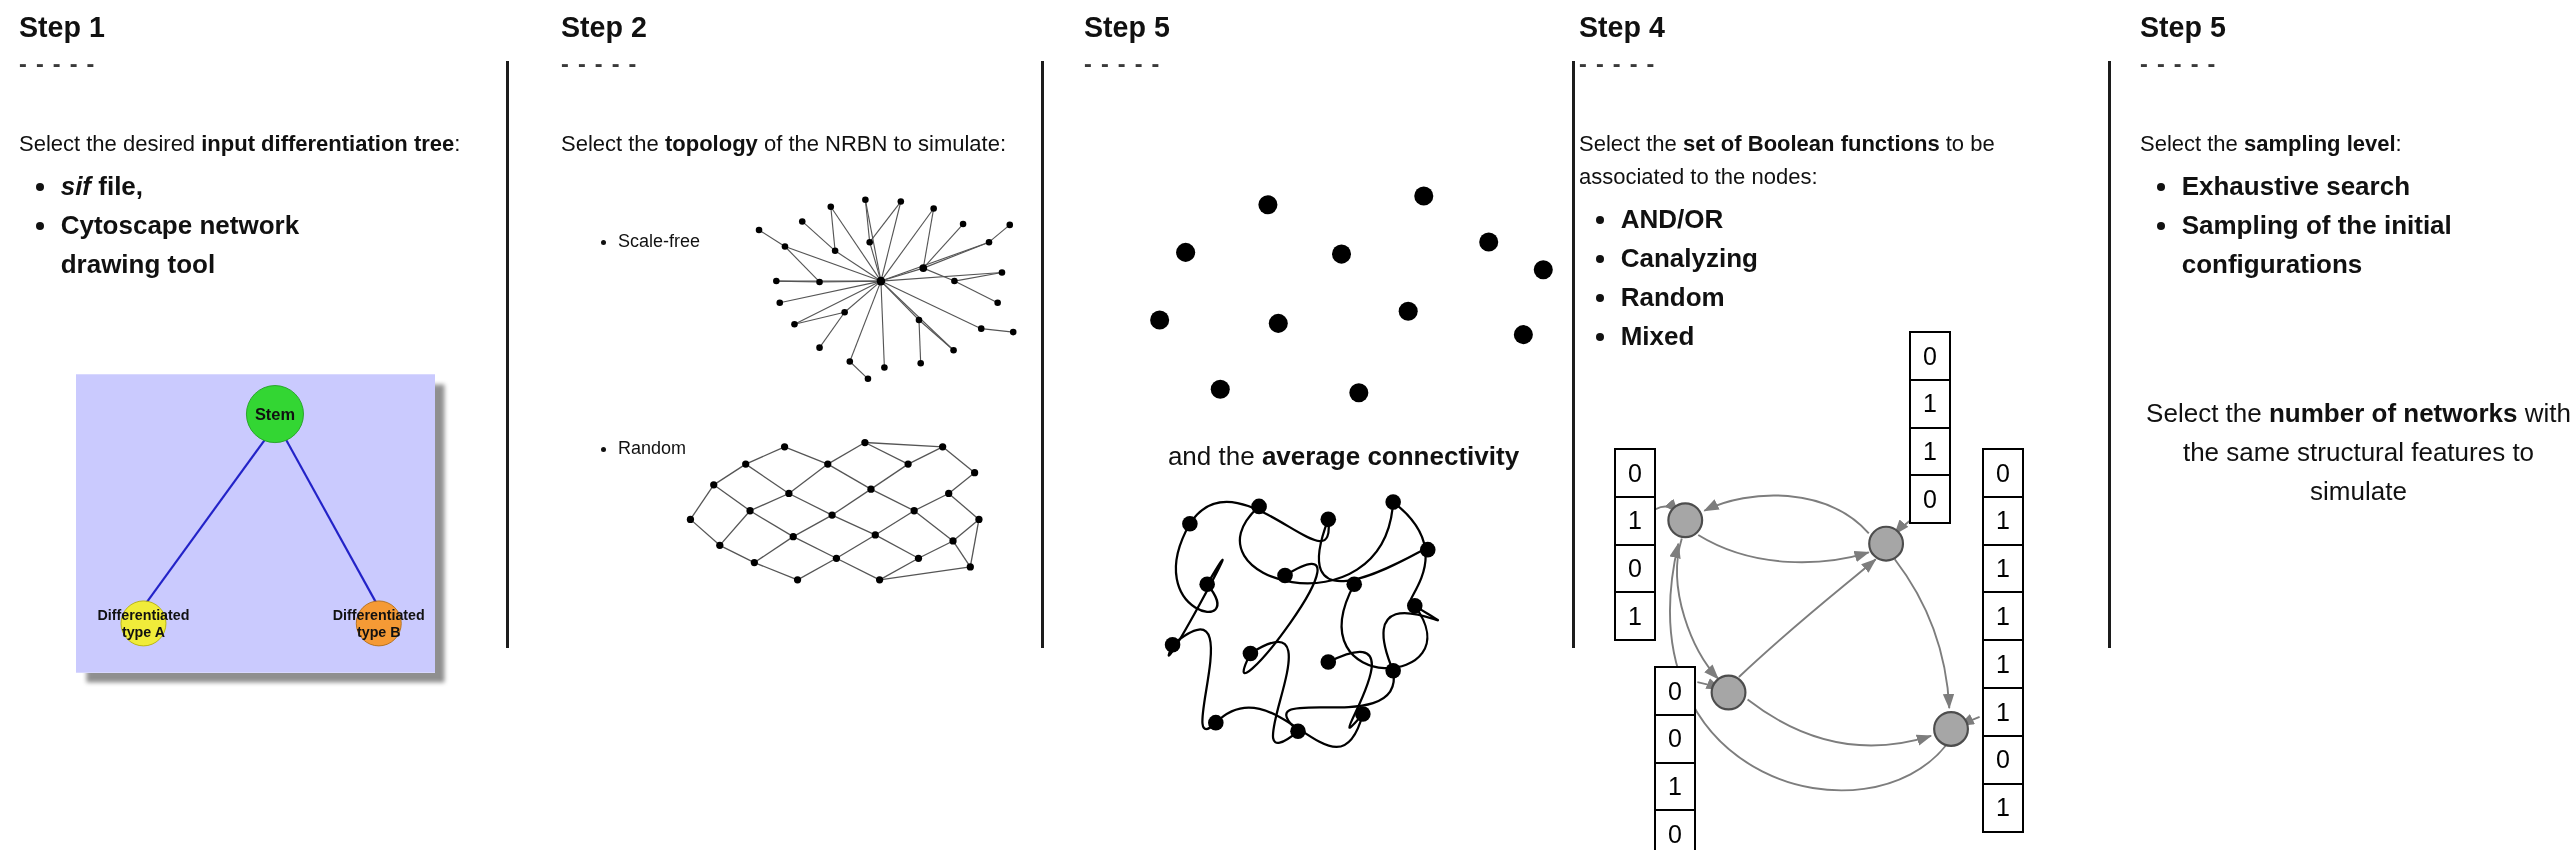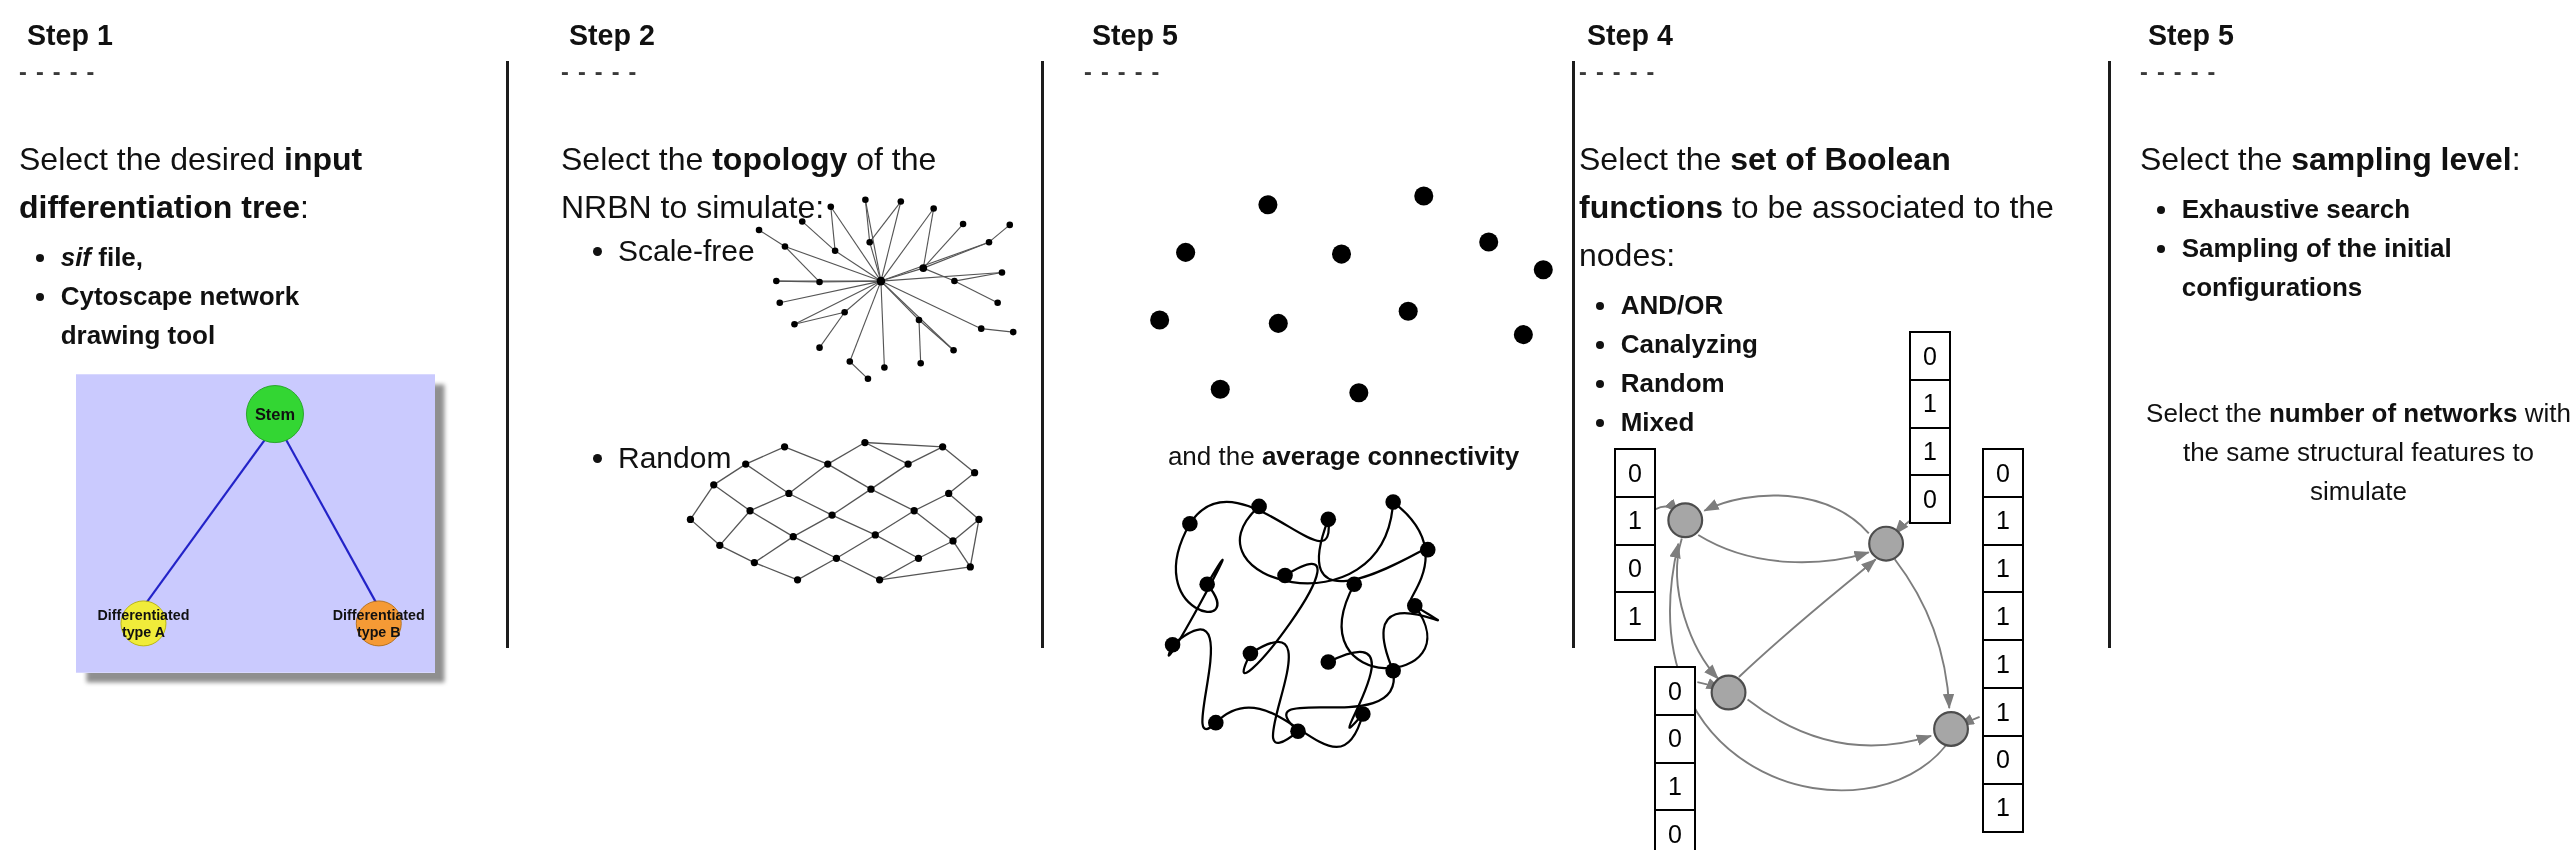--- a/index.html
+++ b/index.html
@@ -2,27 +2,27 @@
 <html style="font-size:14px"><head>
 <meta charset="utf-8">
 <style>
   html,body{margin:0;padding:0;background:#ffffff;}
   body{width:2576px;height:851px;position:relative;font-family:"Liberation Sans",sans-serif;color:#111;overflow:hidden;}
   .page{position:absolute;inset:0;}
 
   .divider{position:absolute;top:61px;height:587px;width:2.6px;background:#1c1c1c;}
 
   .col{position:absolute;top:10.4px;}
-  .step-title{font-size:28.6px;font-weight:bold;margin:8px;line-height:1.2;}
+  .step-title{font-size:28.6px;font-weight:bold;margin:0;line-height:1.2;}
   .dashes{font-size:23.4px;font-weight:bold;color:#3a3a3a;margin-top:8.7px;letter-spacing:1.3px;line-height:1;}
-  .intro{font-size:32px;line-height:1.5;margin:50px 0 0 0;}
+  .intro{font-size:22px;line-height:1.5;margin:50px 0 0 0;}
   .intro b{font-weight:bold;}
   ul.bullets{margin:7px 0 0 0;padding-left:40px;font-size:26px;line-height:1.5;list-style:disc outside;}
   ul.bullets li{padding-left:1.7px;font-weight:bold;}
-  ul.abs-bullet{position:absolute;margin:0;padding-left:40px;font-size:30px;line-height:1.5;list-style:disc outside;}
+  ul.abs-bullet{position:absolute;margin:0;padding-left:40px;font-size:18px;line-height:1.5;list-style:disc outside;}
   .abs-par{position:absolute;font-size:26px;line-height:1.5;margin:0;text-align:center;}
   i{font-style:italic;}
 
   svg.abs{position:absolute;}
   .tree-svg{position:absolute;box-shadow:9.5px 9.5px 4.3px #8f8f8f;z-index:2;}
   .tree-label{font-size:16.5px;font-weight:bold;text-anchor:middle;fill:#111;}
   .tree-label-root{font-size:19px;font-weight:bold;text-anchor:middle;fill:#111;}
 
   .net-edges line{stroke:#555;stroke-width:1.3;}
   .rand-edges line{stroke:#555;stroke-width:1.5;}

